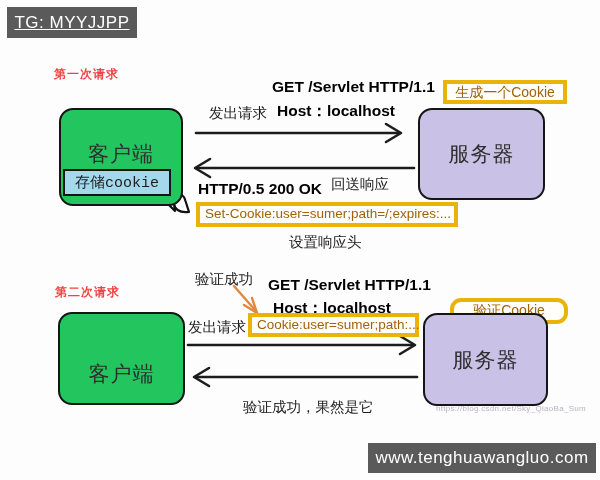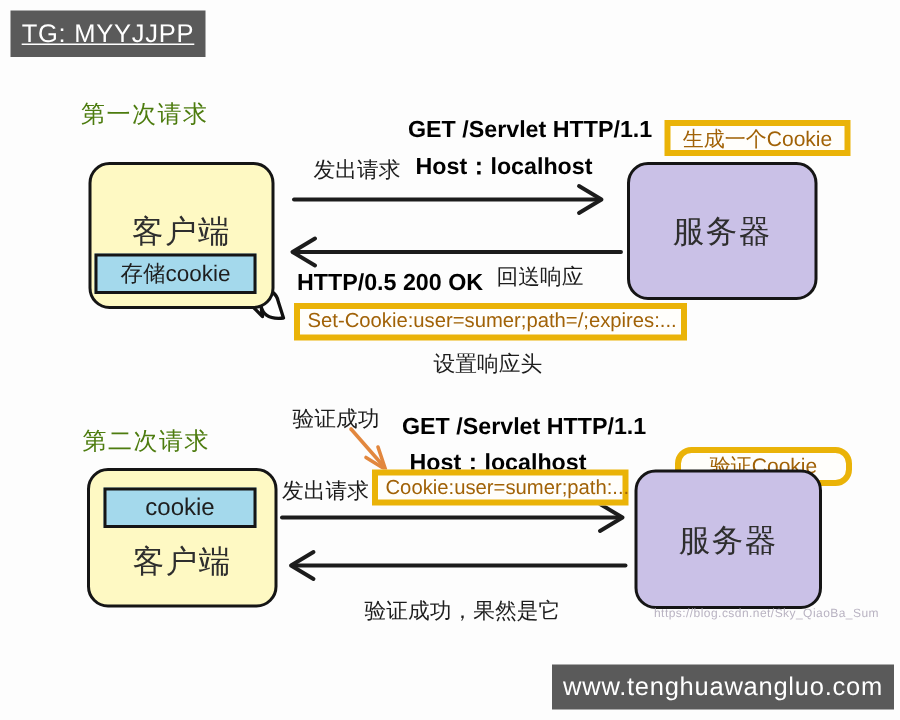--- a/index.html
+++ b/index.html
@@ -12,36 +12,36 @@
   .abs{position:absolute;white-space:nowrap;}
   .badge{
     position:absolute;background:#5a5a5a;color:#fff;
     display:flex;align-items:center;justify-content:center;
     font-size:17px;letter-spacing:.5px;
   }
   .node{
     position:absolute;border:2.5px solid #151515;border-radius:14px;
     box-sizing:border-box;
   }
-  .node.client{background:#fef9c3;}
+  .node.client{background:#22c55e;font-family:Liberation Mono, monospace;}
   .node.server{background:#cac1e7;display:flex;align-items:center;justify-content:center;}
   .node-label{font-size:21px;color:#2e2e2e;letter-spacing:1px;}
   .innerbox{
     position:absolute;background:#a4d9ec;border:2px solid #151515;
     box-sizing:border-box;display:flex;align-items:center;justify-content:center;
     font-size:15px;color:#1e1e1e;
   }
   .hl{
     position:absolute;border:4px solid #eab308;background:#fffefb;
     box-sizing:border-box;display:flex;align-items:flex-start;
     font-size:13.5px;color:#a16207;
   }
   .hl.center{justify-content:center;font-size:14px;}
   .lbl{font-size:14.5px;color:#1d1d1d;}
-  .title{font-size:16px;font-weight:normal;color:#4d7c0f;letter-spacing:1px;}
+  .title{font-size:12px;font-weight:bold;color:#ef4444;letter-spacing:1px;}
   .http{font-size:15.5px;font-weight:600;color:#000000;}
   .wm{font-size:8px;color:#b9b3c2;letter-spacing:.3px;}
   svg.overlay{position:absolute;left:0;top:0;pointer-events:none;}
 </style>
 </head>
 <body>
 
 <div class="badge" style="left:7px;top:7px;width:130px;height:31px;text-decoration:underline;">TG: MYYJJPP</div>
 
 <svg class="overlay" width="600" height="480" viewBox="0 0 600 480">
@@ -111,23 +111,20 @@
 
 <div class="abs http" style="left:268px;top:276px;">GET /Servlet  HTTP/1.1</div>
 <div class="abs http" style="left:273px;top:298px;">Host：localhost</div>
 <div class="abs lbl" style="left:188px;top:318px;">发出请求</div>
 
 <div class="hl" style="left:248px;top:313px;width:171px;height:24px;padding-left:5px;">
   <span>Cookie:user=sumer;path:...</span>
 </div>
 
 <div class="node client" style="left:58px;top:312px;width:127px;height:93px;">
-  <div class="innerbox" style="left:9px;top:11px;width:102px;height:27px;font-size:16px;">
-    <span>cookie</span>
-  </div>
   <div class="abs node-label" style="left:0;right:0;top:46px;text-align:center;">客户端</div>
 </div>
 
 <div class="hl center" style="left:450px;top:298px;width:118px;height:26px;border-radius:11px;">
   <span>验证Cookie</span>
 </div>
 
 <div class="node server" style="left:423px;top:313px;width:125px;height:93px;">
   <span class="node-label">服务器</span>
 </div>

